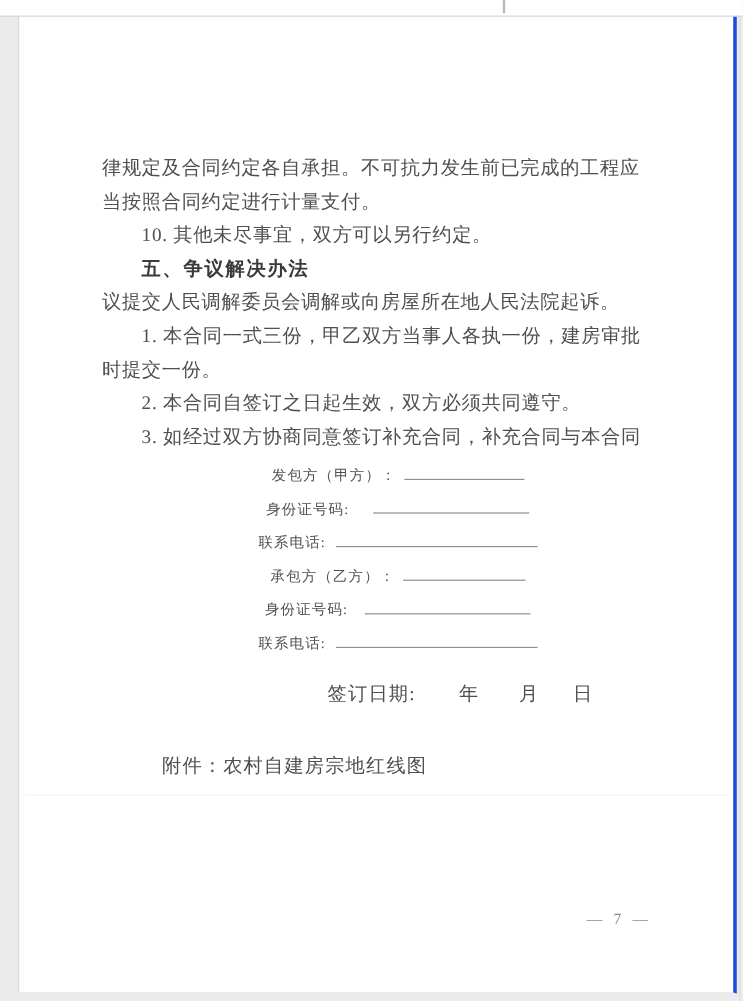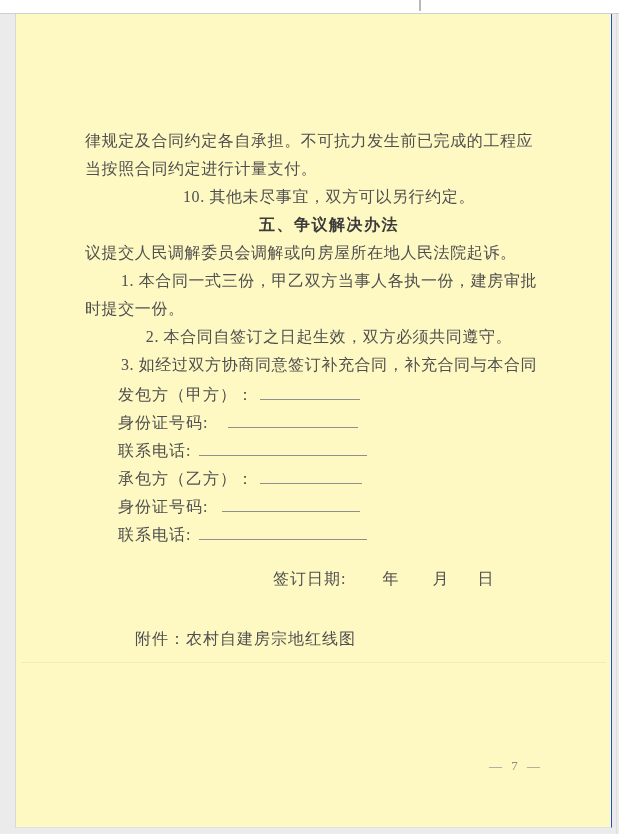--- a/index.html
+++ b/index.html
@@ -32,53 +32,54 @@
   .right-edge-line {
     position: absolute;
     left: 616px; top: 14px;
     width: 1px; height: 820px;
     background: #dedede;
   }
   .page {
     position: absolute;
     left: 15px; top: 14px;
     width: 595px; height: 813px;
-    background: #fef9c3;
+    background: #ffffff;
     border-left: 1px solid #d8d8d8;
-    border-right: 1px solid #1d4ed8;
+    border-right: 3px solid #1d4ed8;
     border-bottom: 1px solid #e2e2e2;
   }
   .content {
     position: relative;
     padding: 113px 0 0 69px;
     width: 460px;
   }
   .ln {
     margin: 0;
     width: 455px;
     font-size: 16px;
     line-height: 28px;
     letter-spacing: 0.6px;
     color: #4f4f4f;
     white-space: nowrap;
   }
-  .ind { text-indent: 33px; text-align: center; }
+  .ind { text-indent: 33px; }
   .hd {
     font-weight: bold;
     color: #3b3b3b;
     letter-spacing: 1.5px;
   }
   .sig-row {
     margin: 0 0 0 33px;
     height: 28px;
     line-height: 28px;
-    font-size: 16px;
+    font-size: 12px;
     letter-spacing: 1px;
     color: #4f4f4f;
     white-space: nowrap;
+    text-align: center;
   }
   .sig-label { display: inline-block; }
   .blank-line {
     display: inline-block;
     border-bottom: 1px solid #8f8f8f;
     height: 20px;
     vertical-align: baseline;
   }
   .u-party-a  { width: 100px; margin-left: 6px; }
   .u-id-a     { width: 130px; margin-left: 20px; }

